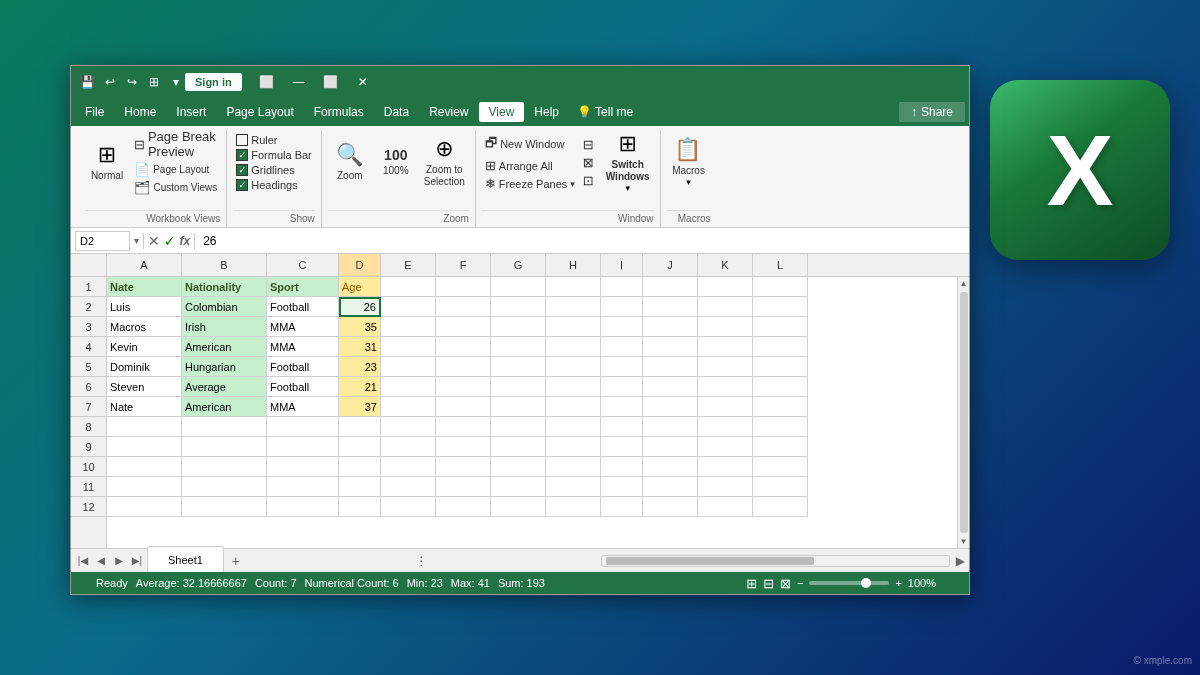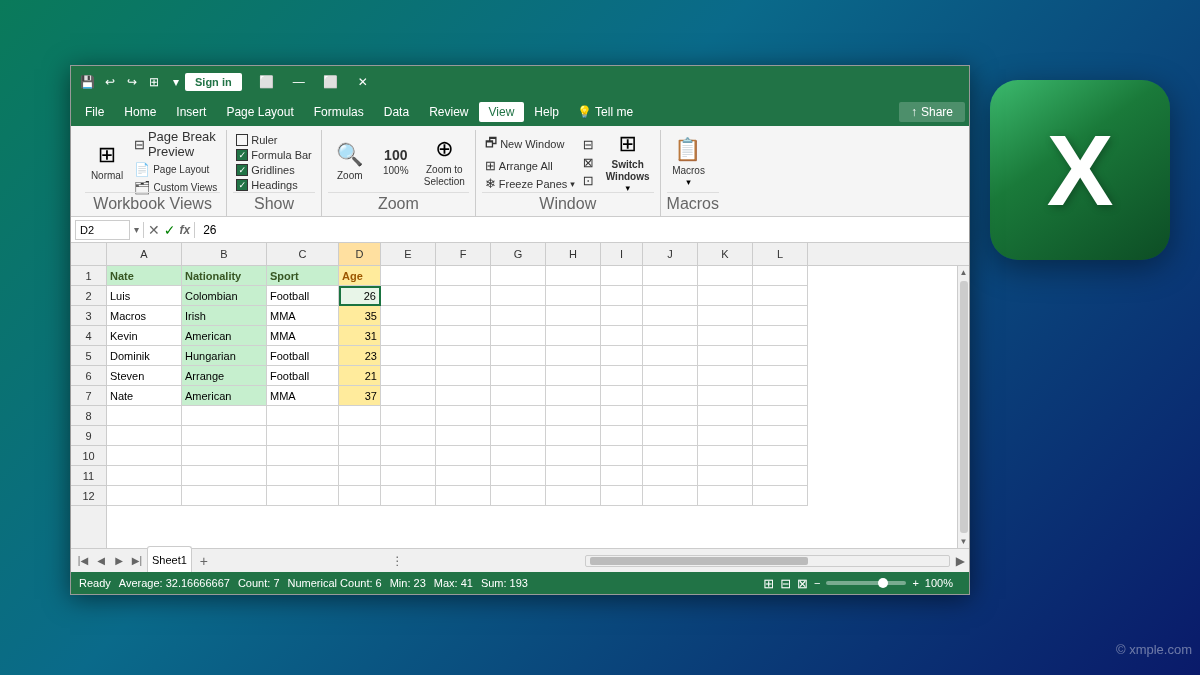--- a/index.html
+++ b/index.html
@@ -34,24 +34,24 @@
       font-size: 100px;
       font-weight: 900;
       color: white;
       font-family: Arial, sans-serif;
       text-shadow: 2px 2px 8px rgba(0,0,0,0.3);
     }
 
     
     .watermark {
       position: absolute;
-      bottom: 18px;
+      bottom: 9px;
       right: 8px;
       color: rgba(255,255,255,0.4);
-      font-size: 13px;
+      font-size: 10px;
       z-index: 1;
     }
 
     
     .excel-window {
       position: absolute;
       left: 70px;
       top: 65px;
       width: 900px;
       height: 530px;
@@ -300,21 +300,21 @@
       background: white;
       cursor: cell;
     }
     .grid-cell.header-cell {
       background: #c6efce;
       font-weight: 600;
       color: #375623;
     }
     .grid-cell.age-header {
       background: #ffeb9c;
-      font-weight: 700;
+      font-weight: 400;
       color: #9c5700;
     }
     .grid-cell.age-cell {
       background: #ffeb9c;
       justify-content: flex-end;
     }
     .grid-cell.selected {
       border: 2px solid #1a7340;
       background: #e8f5e8;
     }
@@ -350,21 +350,21 @@
       height: 16px;
       display: flex;
       align-items: center;
       justify-content: center;
       font-size: 10px;
       color: #666;
       cursor: pointer;
     }
     .sheet-tab {
       height: 30px;
-      padding: 0 4px;
+      padding: 0 20px;
       background: white;
       border: 1px solid #ccc;
       border-bottom: none;
       font-size: 11px;
       cursor: pointer;
       display: flex;
       align-items: center;
       border-radius: 3px 3px 0 0;
     }
     .sheet-tab.active {
@@ -400,21 +400,21 @@
       border-radius: 2px;
       margin-left: 4px;
     }
 
     
     .status-bar {
       height: 22px;
       background: #217346;
       display: flex;
       align-items: center;
-      padding: 0 8px;
+      padding: 0 25px;
       flex-shrink: 0;
     }
     .status-text {
       font-size: 11px;
       color: white;
       margin-right: 8px;
     }
     .status-sep {
       flex: 1;
     }
@@ -453,26 +453,26 @@
       flex-direction: column;
     }
     .ribbon-section-inner {
       display: flex;
       align-items: flex-start;
       gap: 2px;
       flex: 1;
       padding-top: 4px;
     }
     .ribbon-section-label {
-      font-size: 16px;
+      font-size: 10px;
       color: #666;
-      text-align: center;
+      text-align: right;
       padding-bottom: 3px;
       border-top: 1px solid #ddd;
-      margin-top: 2px;
+      margin-top: 20px;
       padding-top: 2px;
     }
     .big-btn {
       display: flex;
       flex-direction: column;
       align-items: center;
       padding: 2px 4px 2px;
       cursor: pointer;
       border-radius: 3px;
       min-width: 44px;
@@ -790,21 +790,21 @@
           <div class="grid-cell col-g"></div>
           <div class="grid-cell col-h"></div>
           <div class="grid-cell col-i"></div>
           <div class="grid-cell col-j"></div>
           <div class="grid-cell col-k"></div>
           <div class="grid-cell col-l"></div>
         </div>
 
         <div class="grid-row">
           <div class="grid-cell col-a">Steven</div>
-          <div class="grid-cell col-b nationality-col">Arrange</div>
+          <div class="grid-cell col-b nationality-col">Average</div>
           <div class="grid-cell col-c">Football</div>
           <div class="grid-cell col-d age-cell">21</div>
           <div class="grid-cell col-e"></div>
           <div class="grid-cell col-f"></div>
           <div class="grid-cell col-g"></div>
           <div class="grid-cell col-h"></div>
           <div class="grid-cell col-i"></div>
           <div class="grid-cell col-j"></div>
           <div class="grid-cell col-k"></div>
           <div class="grid-cell col-l"></div>

